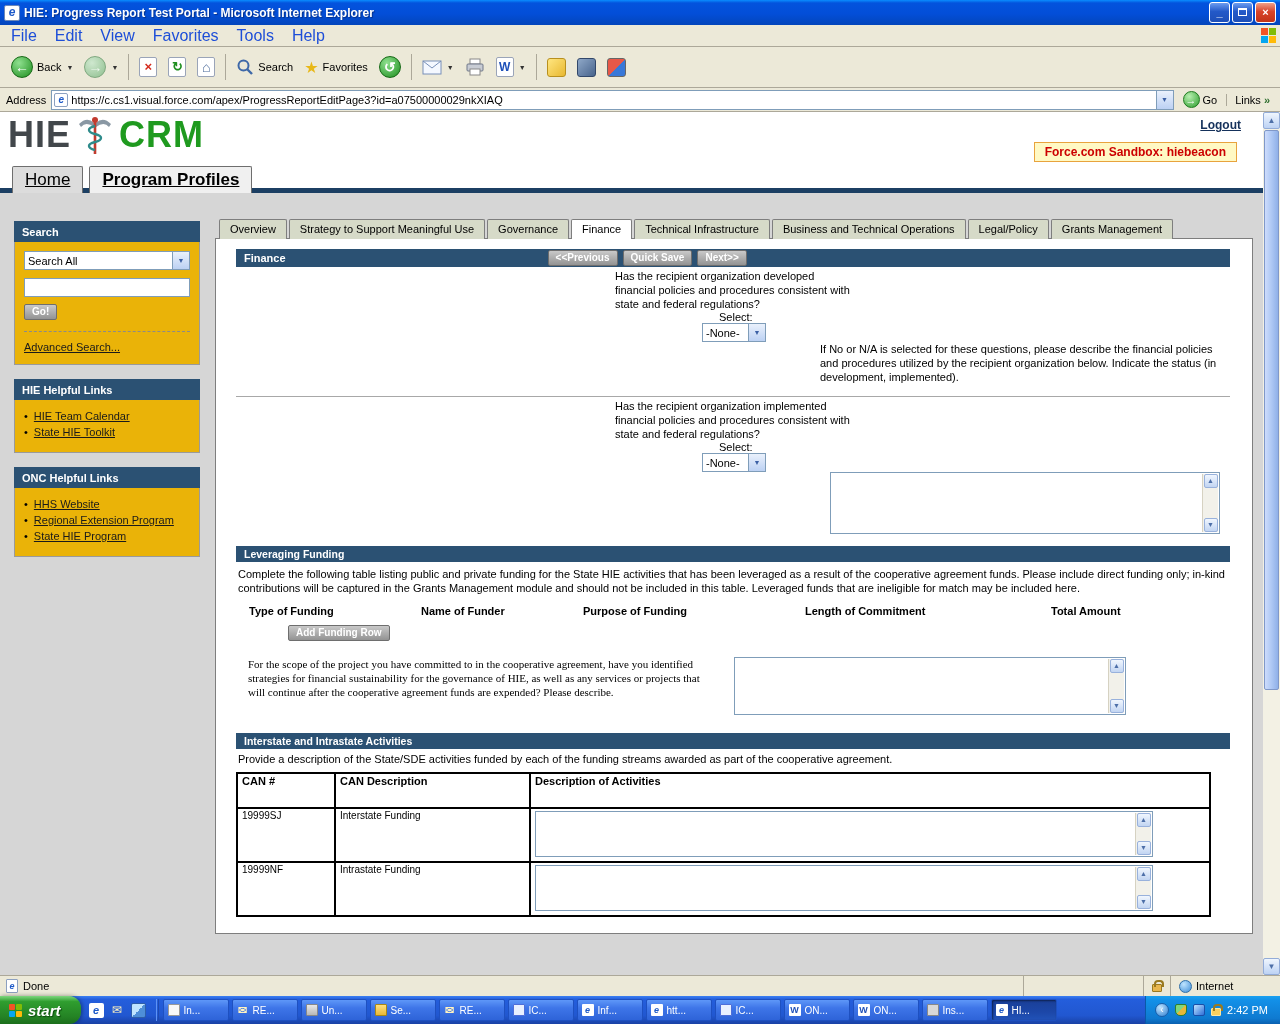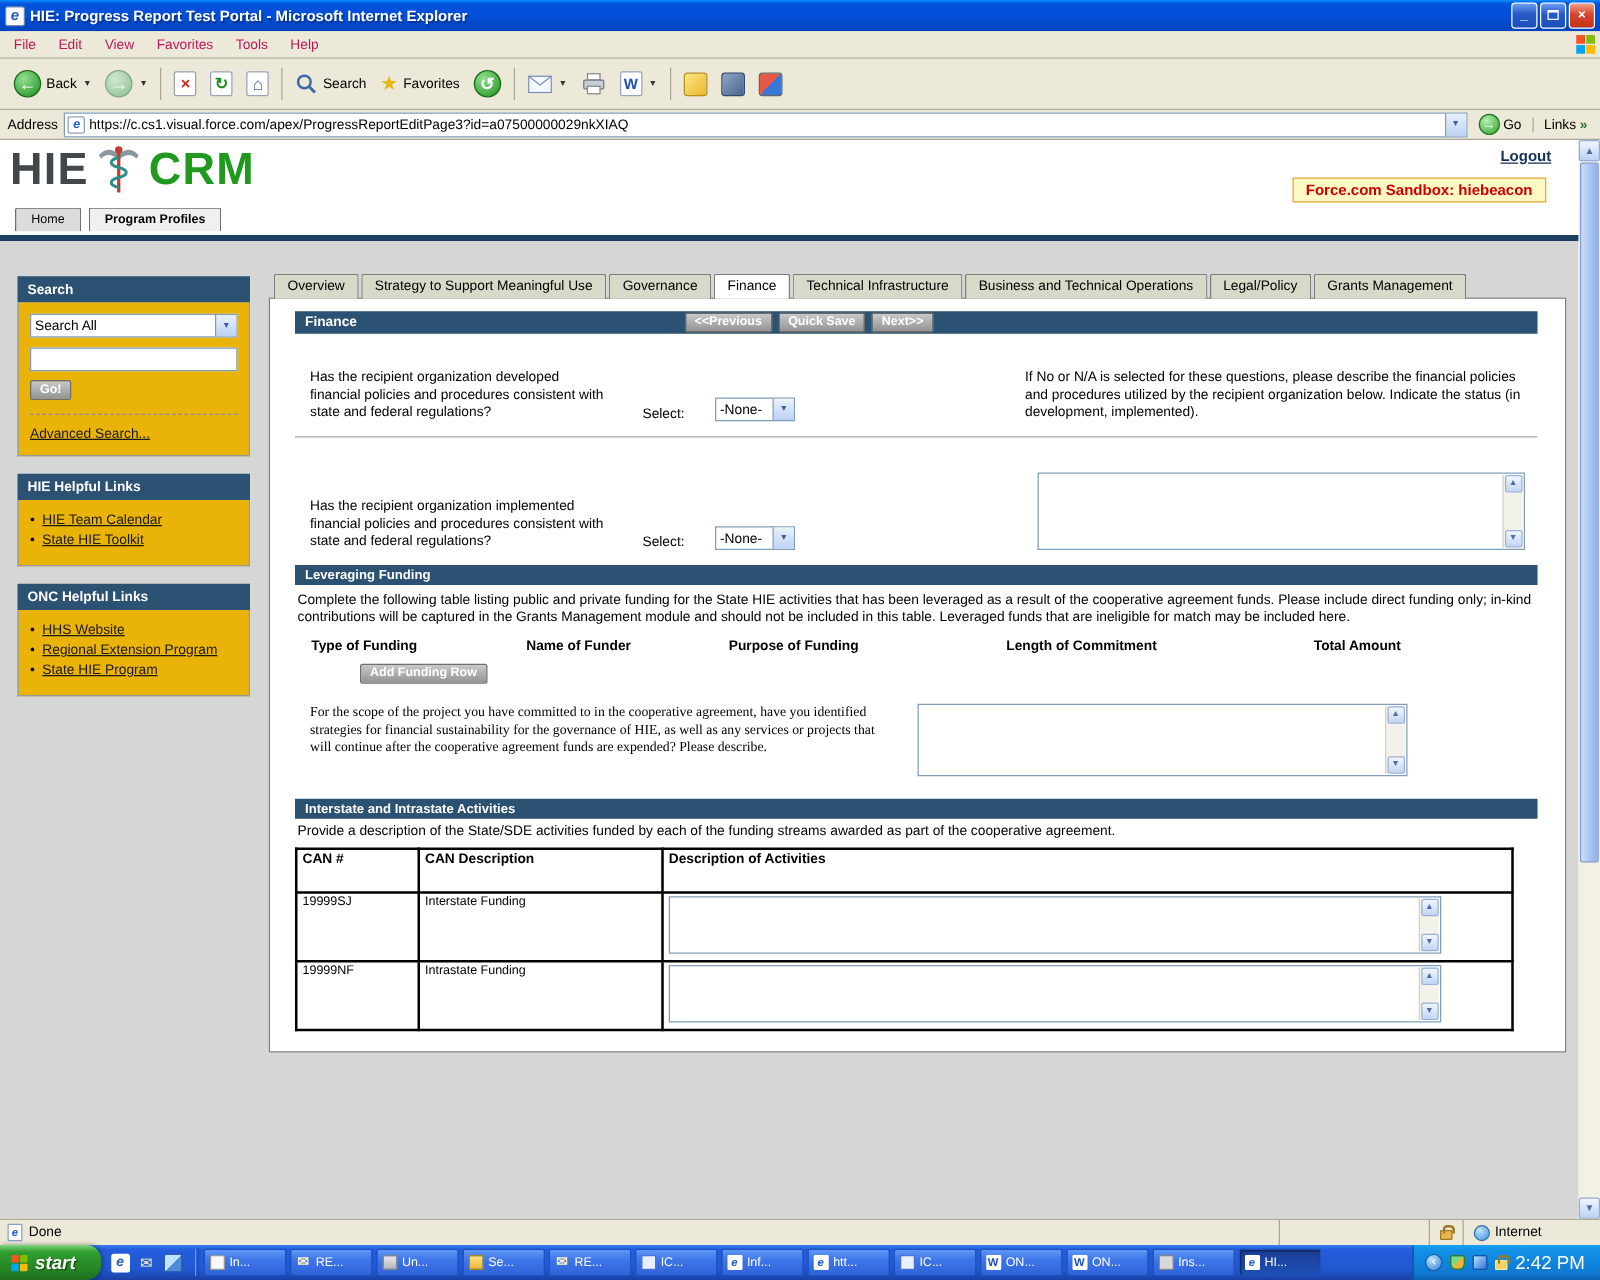--- a/index.html
+++ b/index.html
@@ -15,21 +15,21 @@
   .title-text { color:#fff; font-weight:bold; font-size:12px; text-shadow:1px 1px 1px #05308A; flex:1;
     white-space:nowrap; overflow:hidden; }
   .winbtn { width:21px; height:21px; border-radius:3px; margin-left:2px; border:1px solid #fff;
     color:#fff; font-size:11px; line-height:19px; text-align:center; font-weight:bold;
     background:linear-gradient(180deg,#6B9CF0,#2359C8 45%,#1D4FB8); }
   .winbtn.close { background:linear-gradient(180deg,#F0A088,#D8442A 45%,#C23318); }
   .restore-glyph { display:inline-block; width:9px; height:8px; border:1px solid #fff; border-top:2px solid #fff; margin-top:5px; }
 
   .menubar { position:absolute; top:25px; left:0; width:1280px; height:22px; background:#ECE9D8;
     border-bottom:1px solid #ACA899; display:flex; align-items:center; padding-left:2px; }
-  .menu-item { padding:3px 9px; font-size:11px; color:#be185d; }
+  .menu-item { padding:3px 9px; font-size:16px; color:#1d4ed8; }
   .win-flag { margin-left:auto; margin-right:4px; display:grid; grid-template-columns:7px 7px; grid-template-rows:7px 7px; gap:1px; }
   .win-flag i { display:block; }
   .wf1{background:#F35325} .wf2{background:#81BC06} .wf3{background:#05A6F0} .wf4{background:#FFBA08}
 
   .toolbar { position:absolute; top:47px; left:0; width:1280px; height:41px; background:#ECE9D8;
     border-bottom:1px solid #ACA899; display:flex; align-items:center; padding:0 6px; gap:1px; }
   .tbtn { display:flex; align-items:center; gap:4px; padding:3px 5px; border-radius:3px; }
   .tbtn .lbl { font-size:11px; }
   .tb-sep { width:1px; height:26px; background:#ACA899; margin:0 4px; }
   .circ { width:22px; height:22px; border-radius:50%; color:#fff; font-size:14px; line-height:21px; text-align:center; font-weight:bold; }
@@ -75,21 +75,21 @@
   
   .page-header { position:relative; height:54px; background:#fff; }
   .logo { position:absolute; left:8px; top:2px; display:flex; align-items:center; gap:6px; }
   .logo-hie { font-size:36px; font-weight:bold; color:#42474B; letter-spacing:1px; }
   .logo-crm { font-size:36px; font-weight:bold; color:#1F9A1F; letter-spacing:1px; }
   .logout-link { position:absolute; right:22px; top:6px; font-size:12px; font-weight:bold; color:#15315B; text-decoration:underline; }
   .sandbox-badge { position:absolute; right:26px; top:30px; background:#FFF9C4; border:1px solid #E8A33D;
     color:#CC0000; font-weight:bold; font-size:12px; padding:2px 10px; }
   .pnav { position:relative; height:22px; padding-left:12px; }
   .ptab { display:inline-block; border:1px solid #6E6E6E; border-bottom:none; background:#DCDCDC;
-    padding:3px 12px 4px; font-size:10px; margin-right:3px; border-radius:2px 2px 0 0; }
+    padding:3px 12px 4px; font-size:17px; margin-right:3px; border-radius:2px 2px 0 0;text-decoration:underline; }
   .ptab.active { background:#F0F0F0; font-weight:bold; }
   .navstrip { height:5px; background:#1C3F63; }
 
   
   .page-body { position:relative; height:782px; background:#D6D6D6; }
 
   .sidebar { position:absolute; left:14px; top:28px; width:186px; }
   .sb-section { margin-bottom:14px; }
   .sb-head { height:21px; background:#2B5173; color:#fff; font-weight:bold; font-size:11px;
     display:flex; align-items:center; padding-left:8px; }
@@ -112,21 +112,21 @@
   .ctabs { display:flex; gap:2px; padding-left:4px; }
   .ctab { border:1px solid #7E7E7E; border-bottom:none; background:#D6DAC8; font-size:11px;
     padding:3px 10px 4px; white-space:nowrap; border-radius:2px 2px 0 0; }
   .ctab.active { background:#fff; position:relative; z-index:2; }
   .panel { border:1px solid #7E7E7E; background:#fff; margin-top:-1px; padding:10px 22px 16px 20px; min-height:565px; }
 
   .sec-bar { height:18px; background:#2B5173; display:flex; align-items:center; padding:0 8px; }
   .sec-title { color:#fff; font-weight:bold; font-size:11px; }
   .fb-buttons { display:flex; gap:5px; margin-left:262px;text-align:center; }
 
-  .qrow { display:flex; align-items:flex-end; padding:28px 10px 12px 12px; font-size:11px; }
+  .qrow { display:flex; align-items:center; padding:2px 10px 12px 12px; font-size:11px;flex-direction:column; }
   .qrow.first { border-bottom:1px solid #A8A8A8; }
   .qtext { width:238px; line-height:14px; }
   .sel-label { margin-left:28px; width:58px; }
   .qnote { width:400px; margin-left:auto; line-height:14px; }
 
   .fta { position:relative; border:1px solid #7F9DB9; background:#fff; }
   .fta .sbr { position:absolute; top:1px; right:1px; bottom:1px; width:16px; background:#F2F1EA;
     border-left:1px solid #D6D2C2; display:flex; flex-direction:column; justify-content:space-between; align-items:center; }
   .sbtn { width:14px; height:14px; background:linear-gradient(180deg,#F0F6FE,#C2D5F2); border:1px solid #98B1DC;
     border-radius:2px; color:#4D6FA8; font-size:7px; line-height:12px; text-align:center; }
@@ -195,21 +195,21 @@
   .ti-w    { background:#fff; color:#1E50B8; }
   .ti-gray { background:#D8D8D8; border:1px solid #888; }
   .tray { margin-left:auto; height:28px; display:flex; align-items:center; gap:6px; padding:0 12px 0 9px;
     background:linear-gradient(180deg,#19A1F0 0%,#1290E8 15%,#0F7AD0 80%,#0A60B0 100%);
     border-left:1px solid #0A58A8; color:#fff; }
   .tray-chev { width:14px; height:14px; border-radius:50%; background:radial-gradient(circle at 35% 30%,#BFE4FF,#2E7ED0);
     border:1px solid #1A5EA8; color:#fff; font-size:10px; line-height:12px; text-align:center; }
   .tray-ico { width:12px; height:12px; border-radius:2px; }
   .tr-shield { background:linear-gradient(135deg,#7FD77F 50%,#E8B838 50%); border:1px solid #2E7E2E; border-radius:2px 2px 5px 5px; }
   .tr-net { background:linear-gradient(135deg,#BFE4FF,#2E6ED8); border:1px solid #1A4EA8; }
-  .clock { font-size:15px; }
+  .clock { font-size:11px; }
 </style>
 </head>
 <body>
 
 <div class="titlebar">
   <span class="ie-app-icon">e</span>
   <span class="title-text">HIE: Progress Report Test Portal - Microsoft Internet Explorer</span>
   <span class="winbtn">_</span>
   <span class="winbtn"><span class="restore-glyph"></span></span>
   <span class="winbtn close">×</span>

